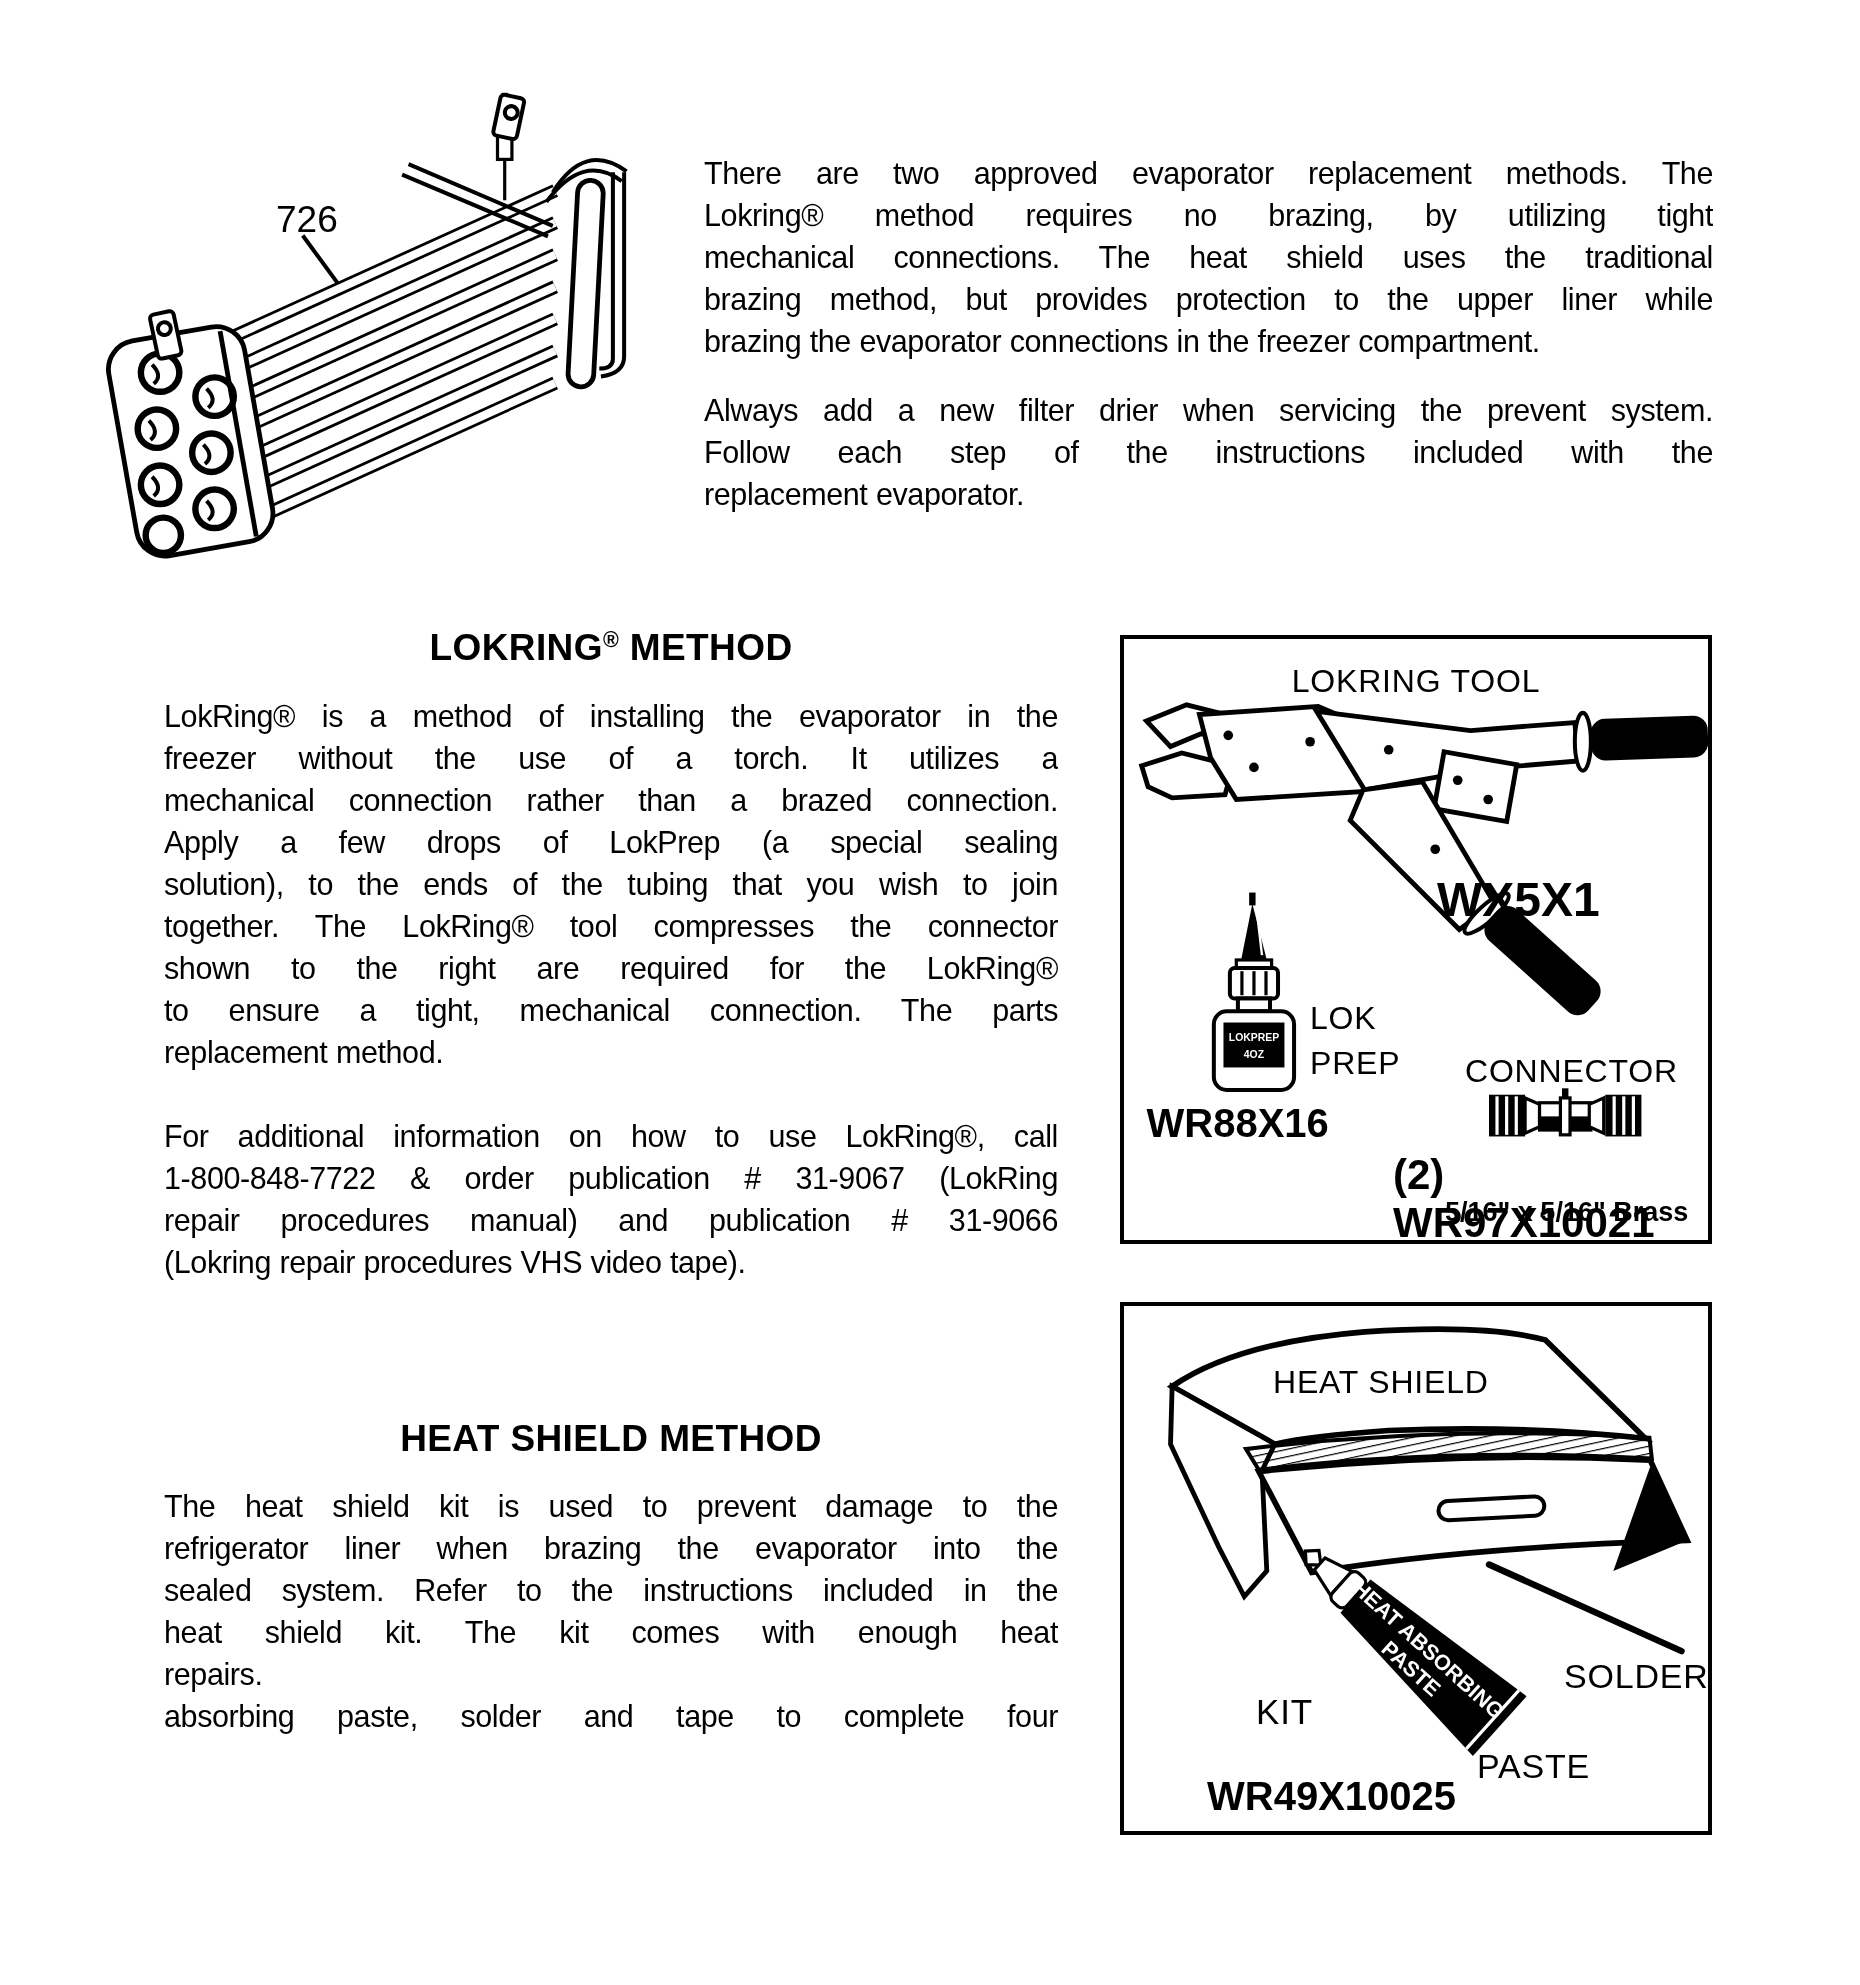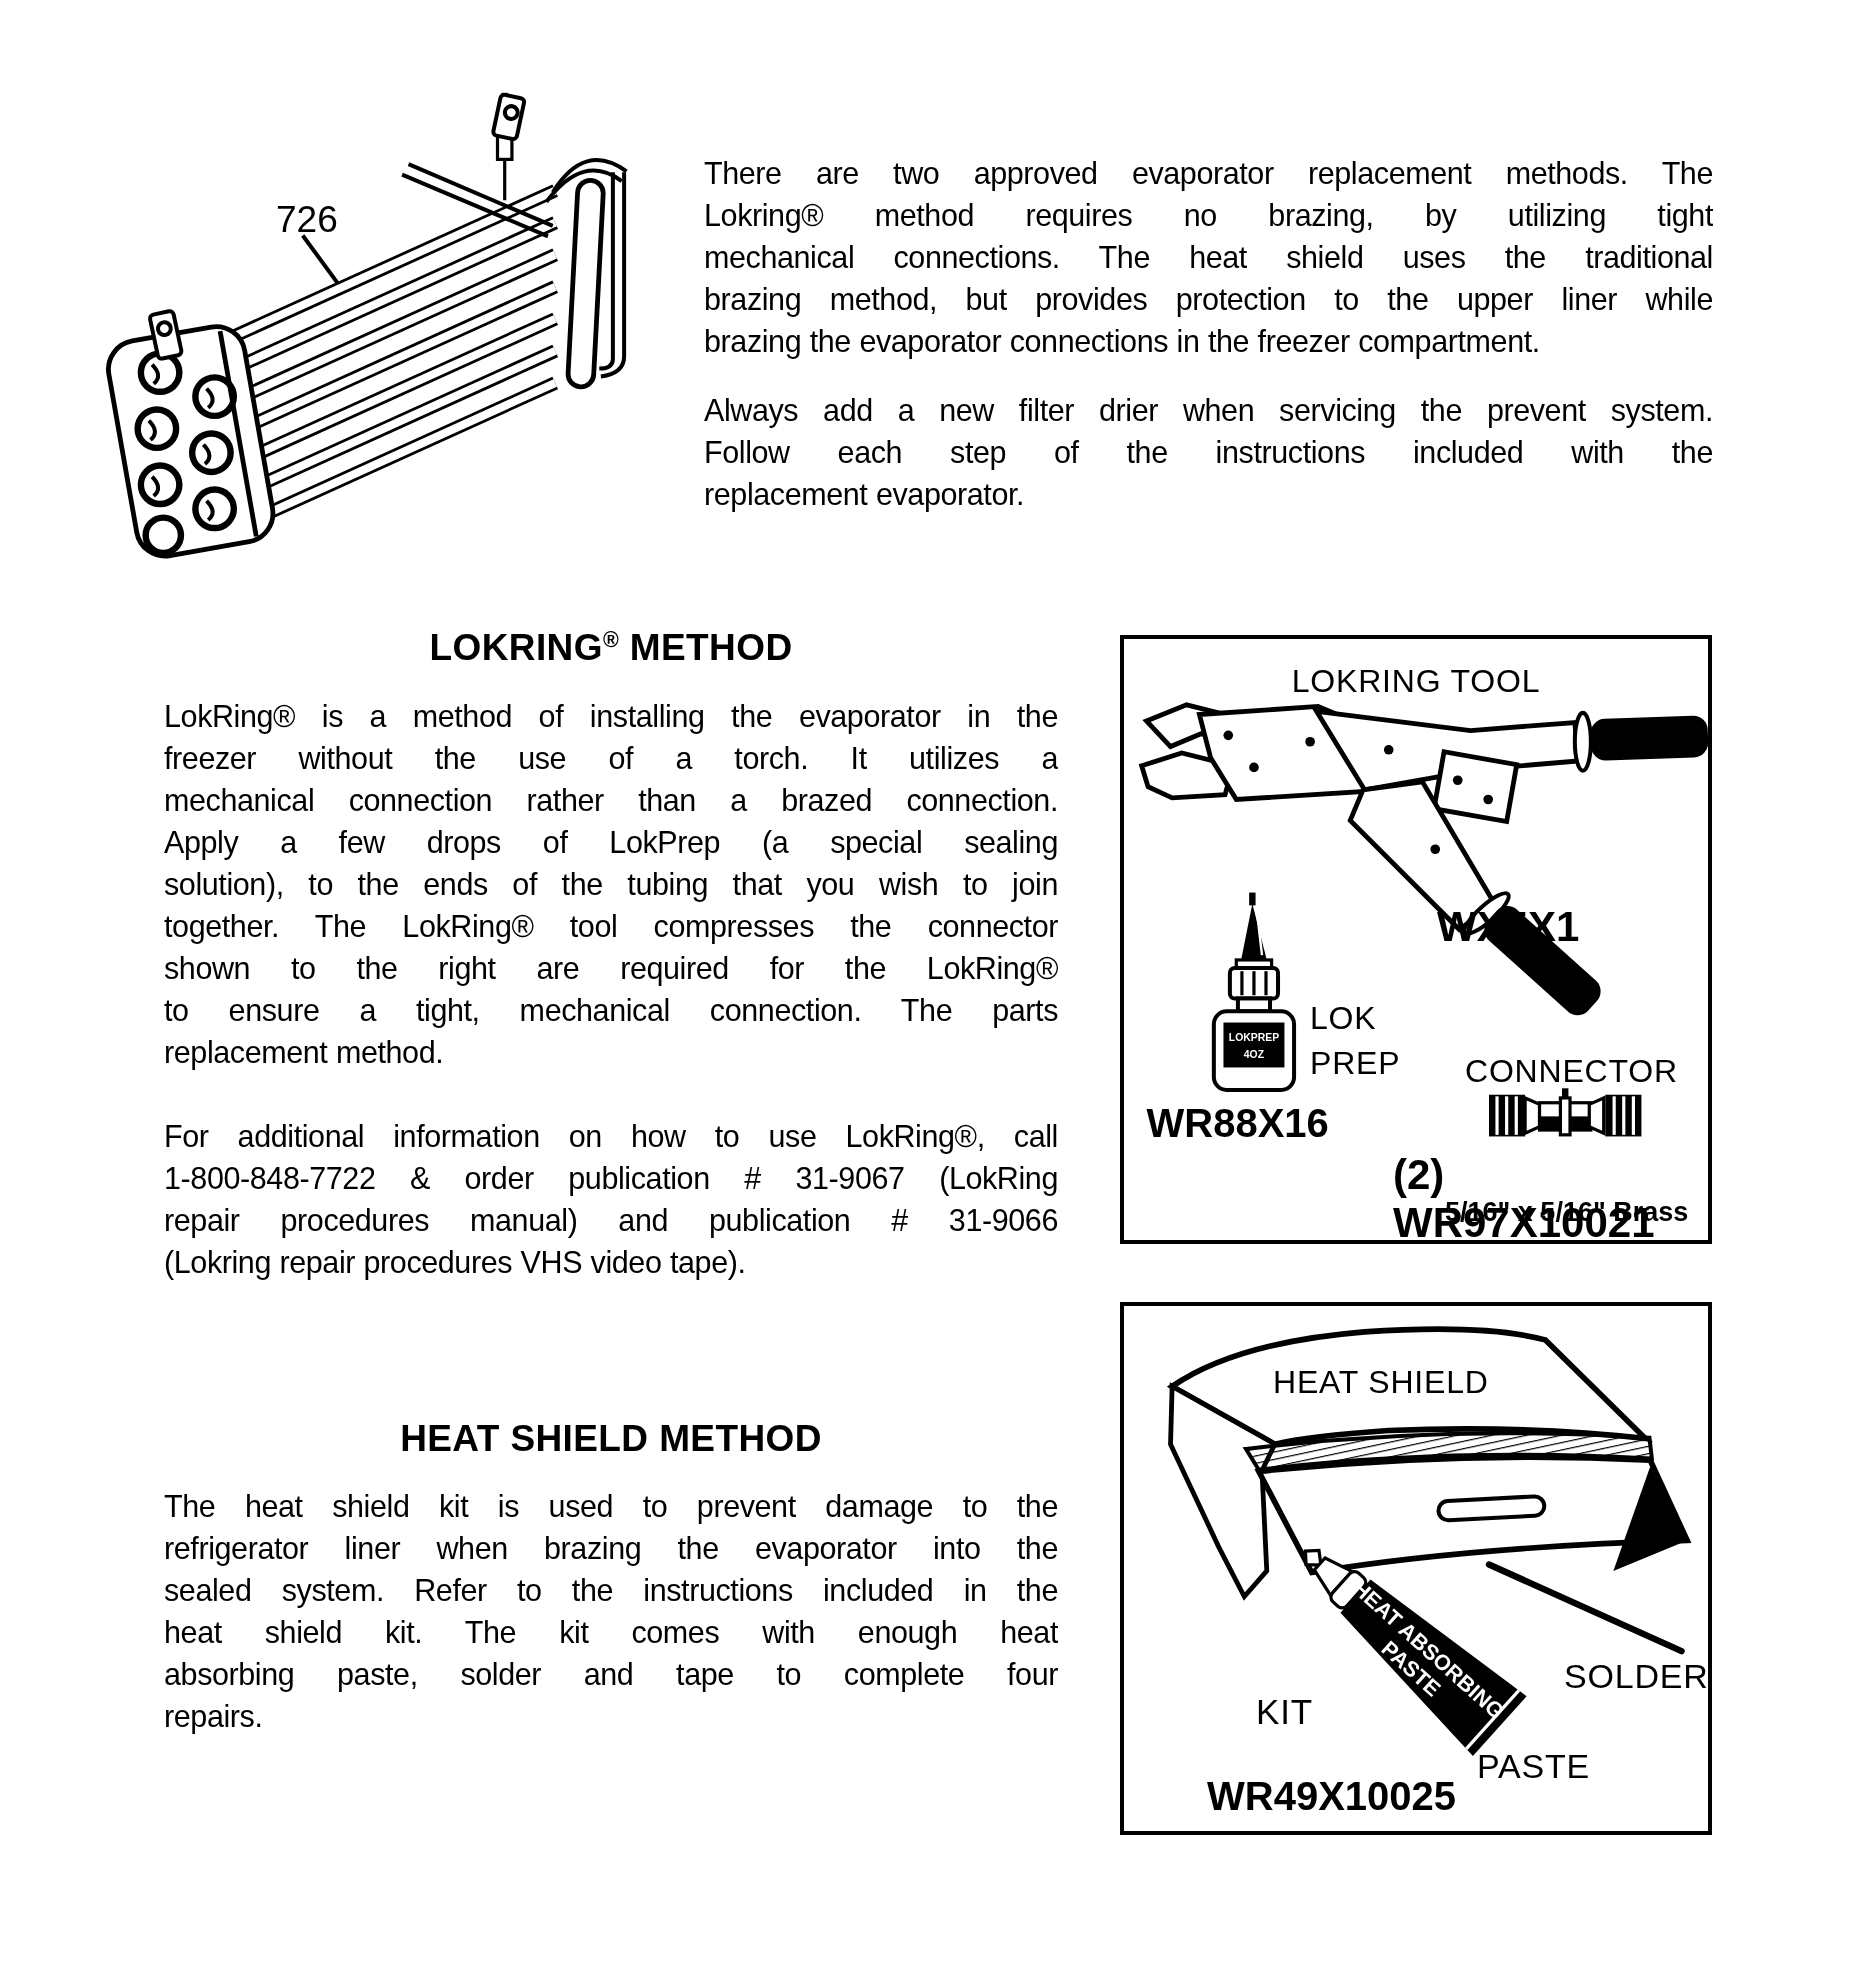--- a/index.html
+++ b/index.html
@@ -140,22 +140,22 @@
   </div>
 
 <div class="heading" style="left:164px; top:1418px; width:894px;">
   <span>HEAT SHIELD METHOD</span>
 </div>
 <div class="tcol" style="left:164px; top:1485px; width:894px;">
     <div class="tline">The heat shield kit is used to prevent damage to the</div>
     <div class="tline">refrigerator liner when brazing the evaporator into the</div>
     <div class="tline">sealed system. Refer to the instructions included in the</div>
     <div class="tline">heat shield kit. The kit comes with enough heat</div>
+    <div class="tline lastline">repairs.</div>
     <div class="tline">absorbing paste, solder and tape to complete four</div>
-    <div class="tline lastline">repairs.</div>
   </div>
 
 <div class="partbox" style="left:1120px; top:635px; width:592px; height:609px;">
   <svg class="svgfill" viewBox="0 0 728 749">
 
     <g stroke="#000" fill="#fff">
 
       <path d="M 28,102 L 78,82 L 142,98 L 150,124 L 96,118 L 58,134 Z" stroke-width="6"></path>
       <path d="M 22,158 L 72,142 L 136,158 L 126,194 L 60,198 L 30,184 Z" stroke-width="6"></path>
 
@@ -211,21 +211,21 @@
       <rect x="546" y="560" width="8" height="20" fill="#000"></rect>
       <rect x="544" y="572" width="12" height="46" fill="#fff" stroke="#000" stroke-width="4"></rect>
       <polygon points="600,580 582,572 582,616 600,608" fill="#fff" stroke="#000" stroke-width="4" transform="translate(1180,0) scale(-1,1)"></polygon>
       <rect x="600" y="568" width="45" height="52" fill="#000"></rect>
       <line x1="611" y1="570" x2="611" y2="618" stroke="#fff" stroke-width="4"></line>
       <line x1="623" y1="570" x2="623" y2="618" stroke="#fff" stroke-width="4"></line>
       <line x1="635" y1="570" x2="635" y2="618" stroke="#fff" stroke-width="4"></line>
     </g>
   </svg>
   <div class="boxlabel centered" style="top:24px;">LOKRING TOOL</div>
-  <div class="partnum" style="left:313px; top:233px; font-size:42px;margin-top:31px;">WX5X1</div>
+  <div class="partnum" style="left:313px; top:233px; font-size:48px;">WX5X1</div>
   <div class="boxlabel" style="left:186px; top:361px;">LOK</div>
   <div class="boxlabel" style="left:186px; top:406px;">PREP</div>
   <div class="boxlabel" style="left:341px; top:414px;">CONNECTOR</div>
   <div class="partnum" style="left:22.5px; top:462px; font-size:40px;">WR88X16</div>
   <div class="partnum" style="left:269px; top:512px; font-size:42px;">(2) WR97X10021</div>
   <div class="partnum" style="left:321px; top:558px; font-size:27px;">5/16" x 5/16" Brass</div>
 </div>
 
 <div class="partbox" style="left:1120px; top:1302px; width:592px; height:533px;">
   <svg class="svgfill" viewBox="0 0 728 654">

